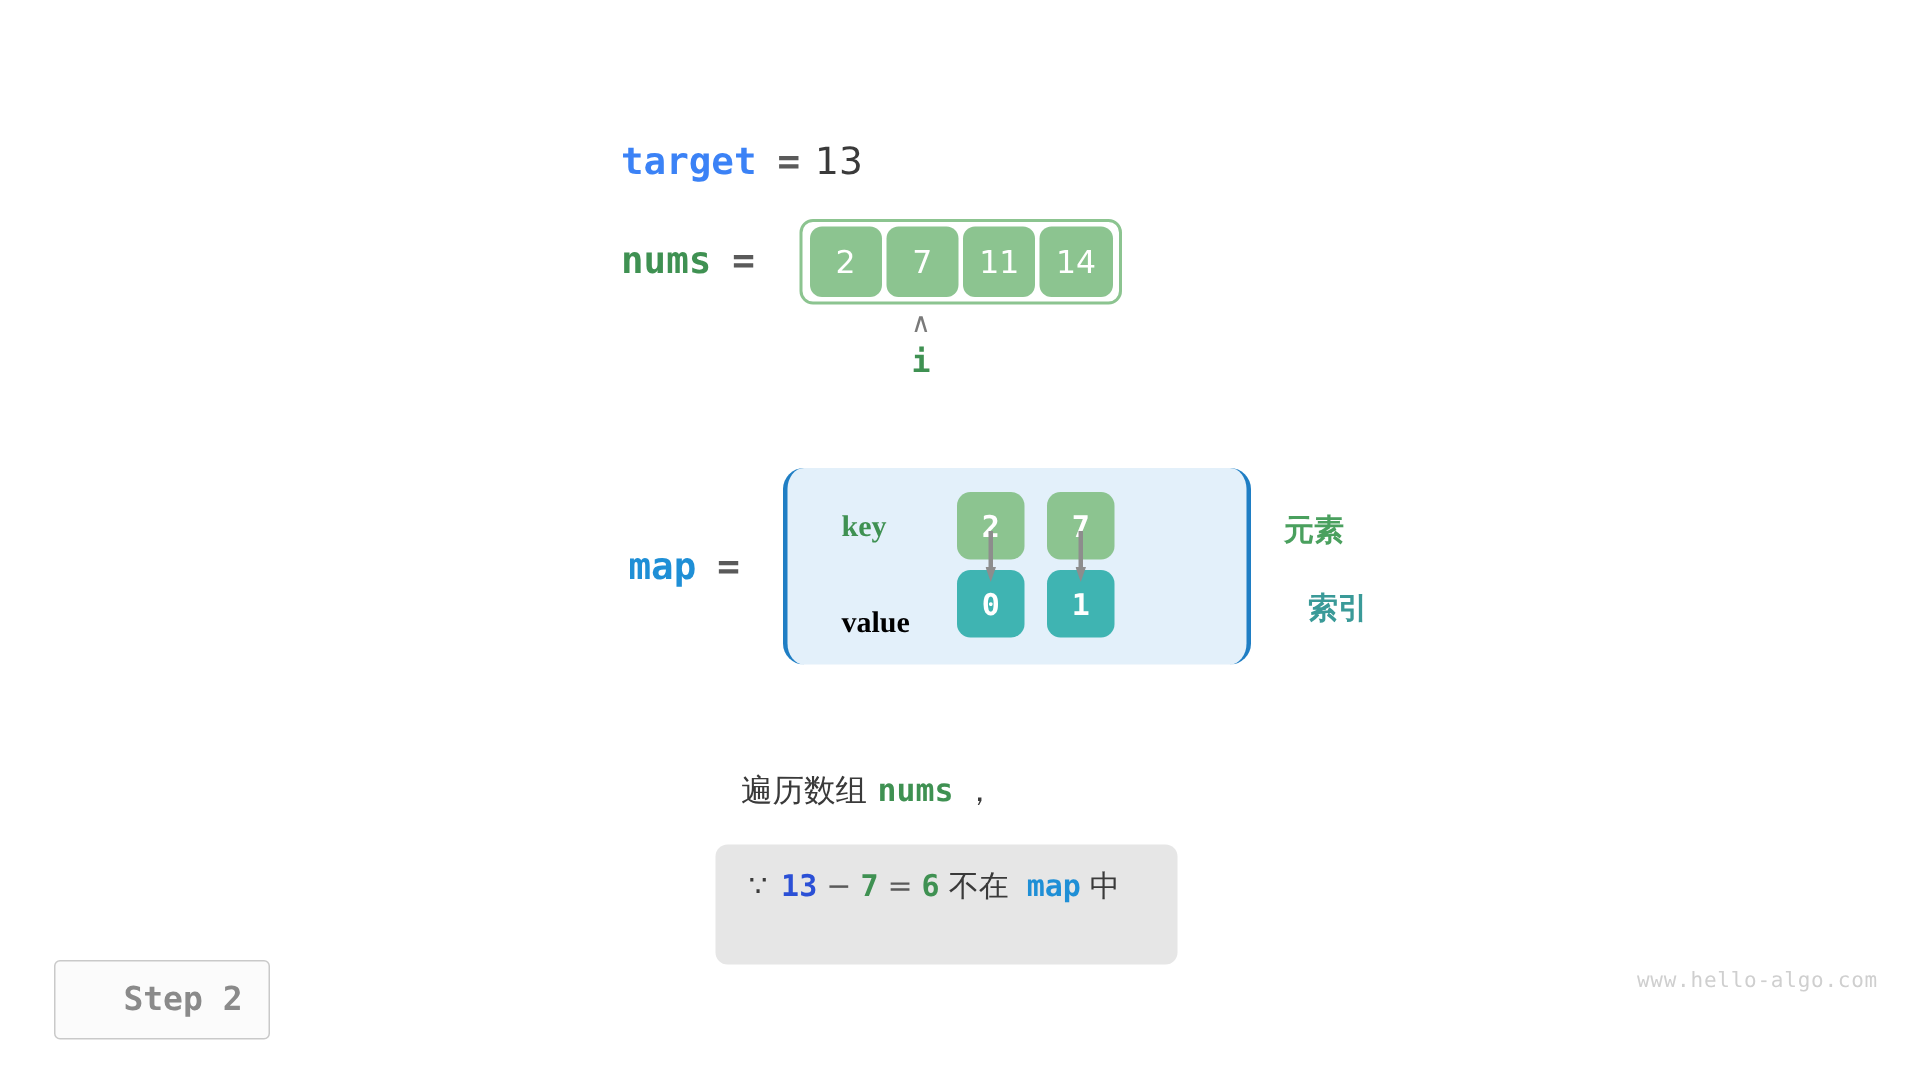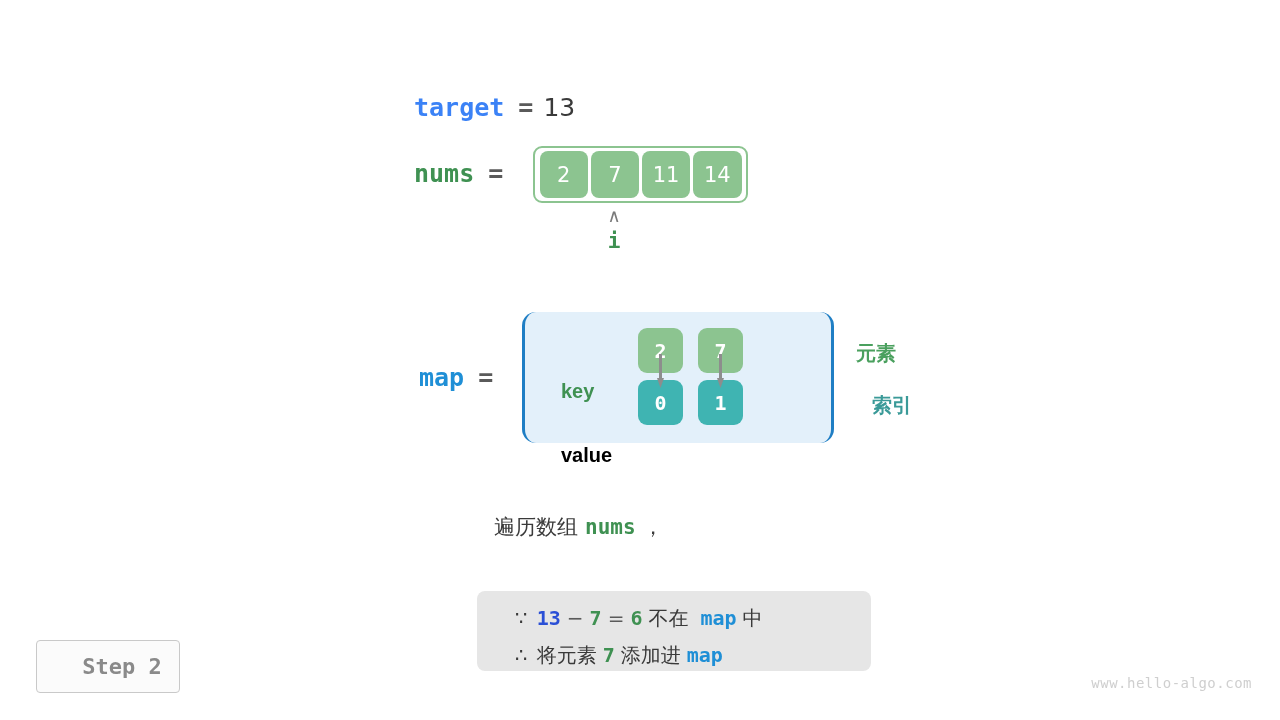--- a/index.html
+++ b/index.html
@@ -151,28 +151,27 @@
     width: 312px;
     height: 131px;
     background: #e3f0fa;
     border-left: 3px solid #1f7ec4;
     border-right: 3px solid #1f7ec4;
     border-radius: 14px;
     box-sizing: border-box;
   }
   .map-rowlabel {
     position: absolute;
-    font-family: Liberation Sans, sans-serif;
+    font-family: Liberation Serif, serif;
     font-weight: bold;
     font-size: 20px;
     color: #3f9152;
     left: 36px;
     width: 80px;
     text-align: left;
-    margin-top: 40px;
   }
   #key-label { top: 28px; }
   #value-label { top: 92px; color: #000000; }
 
   .kv-col {
     position: absolute;
     top: 16px;
     width: 45px;
   }
   .kv-cell {
@@ -223,27 +222,26 @@
     font-family: "DejaVu Sans Mono", monospace;
     font-weight: bold;
     color: #3f9152;
     margin: 0 7px;
   }
 
   #info-box {
     position: absolute;
     left: 477px;
     top: 563px;
-    width: 394px;
+    width: 308px;
     height: 80px;
     background: #e6e6e6;
     border-radius: 8px;
     box-sizing: border-box;
-    padding: 9px 22px 0 38px;
-    margin-top: 28px;
+    padding: 9px 22px 0 22px;
   }
   .info-line {
     font-family: "DejaVu Sans", sans-serif;
     font-size: 20px;
     color: #3a3a3a;
     line-height: 37px;
     white-space: nowrap;
   }
   .info-line .sym { color: #3a3a3a; margin-right: 9px; }
   .info-line .num-blue {
@@ -282,21 +280,21 @@
     font-size: 22px;
     color: #8a8a8a;
     box-sizing: border-box;
     padding-left: 28px;
   }
 
   
   #watermark {
     position: absolute;
     right: 28px;
-    top: 675px;
+    top: 646px;
     font-family: "DejaVu Sans Mono", monospace;
     font-size: 14px;
     color: #cfcfcf;
     letter-spacing: 0.5px;
   }
 </style>
 </head>
 <body>
 
 <div class="stage">
@@ -356,22 +354,19 @@
   <div class="map-note" id="note-index">索引</div>
 
   <div id="desc-line">
     <span>遍历数组</span><span class="code">nums</span><span>，</span>
   </div>
 
   <div id="info-box">
     <div class="info-line">
       <span class="sym">∵</span><span class="num-blue">13</span><span class="op sp">−</span><span class="num-green">7</span><span class="op sp">=</span><span class="num-green">6</span><span class="sp">不在</span><span class="kw-map sp">map</span><span>中</span>
     </div>
-    <div class="info-line">
-      <span class="sym">∴</span><span>将元素</span><span class="num-green sp">7</span><span>添加进</span><span class="kw-map sp">map</span>
-    </div>
   </div>
 
   <div id="step-badge">Step 2</div>
 
   <div id="watermark">www.hello-algo.com</div>
 
 </div>
 
 </body></html>

